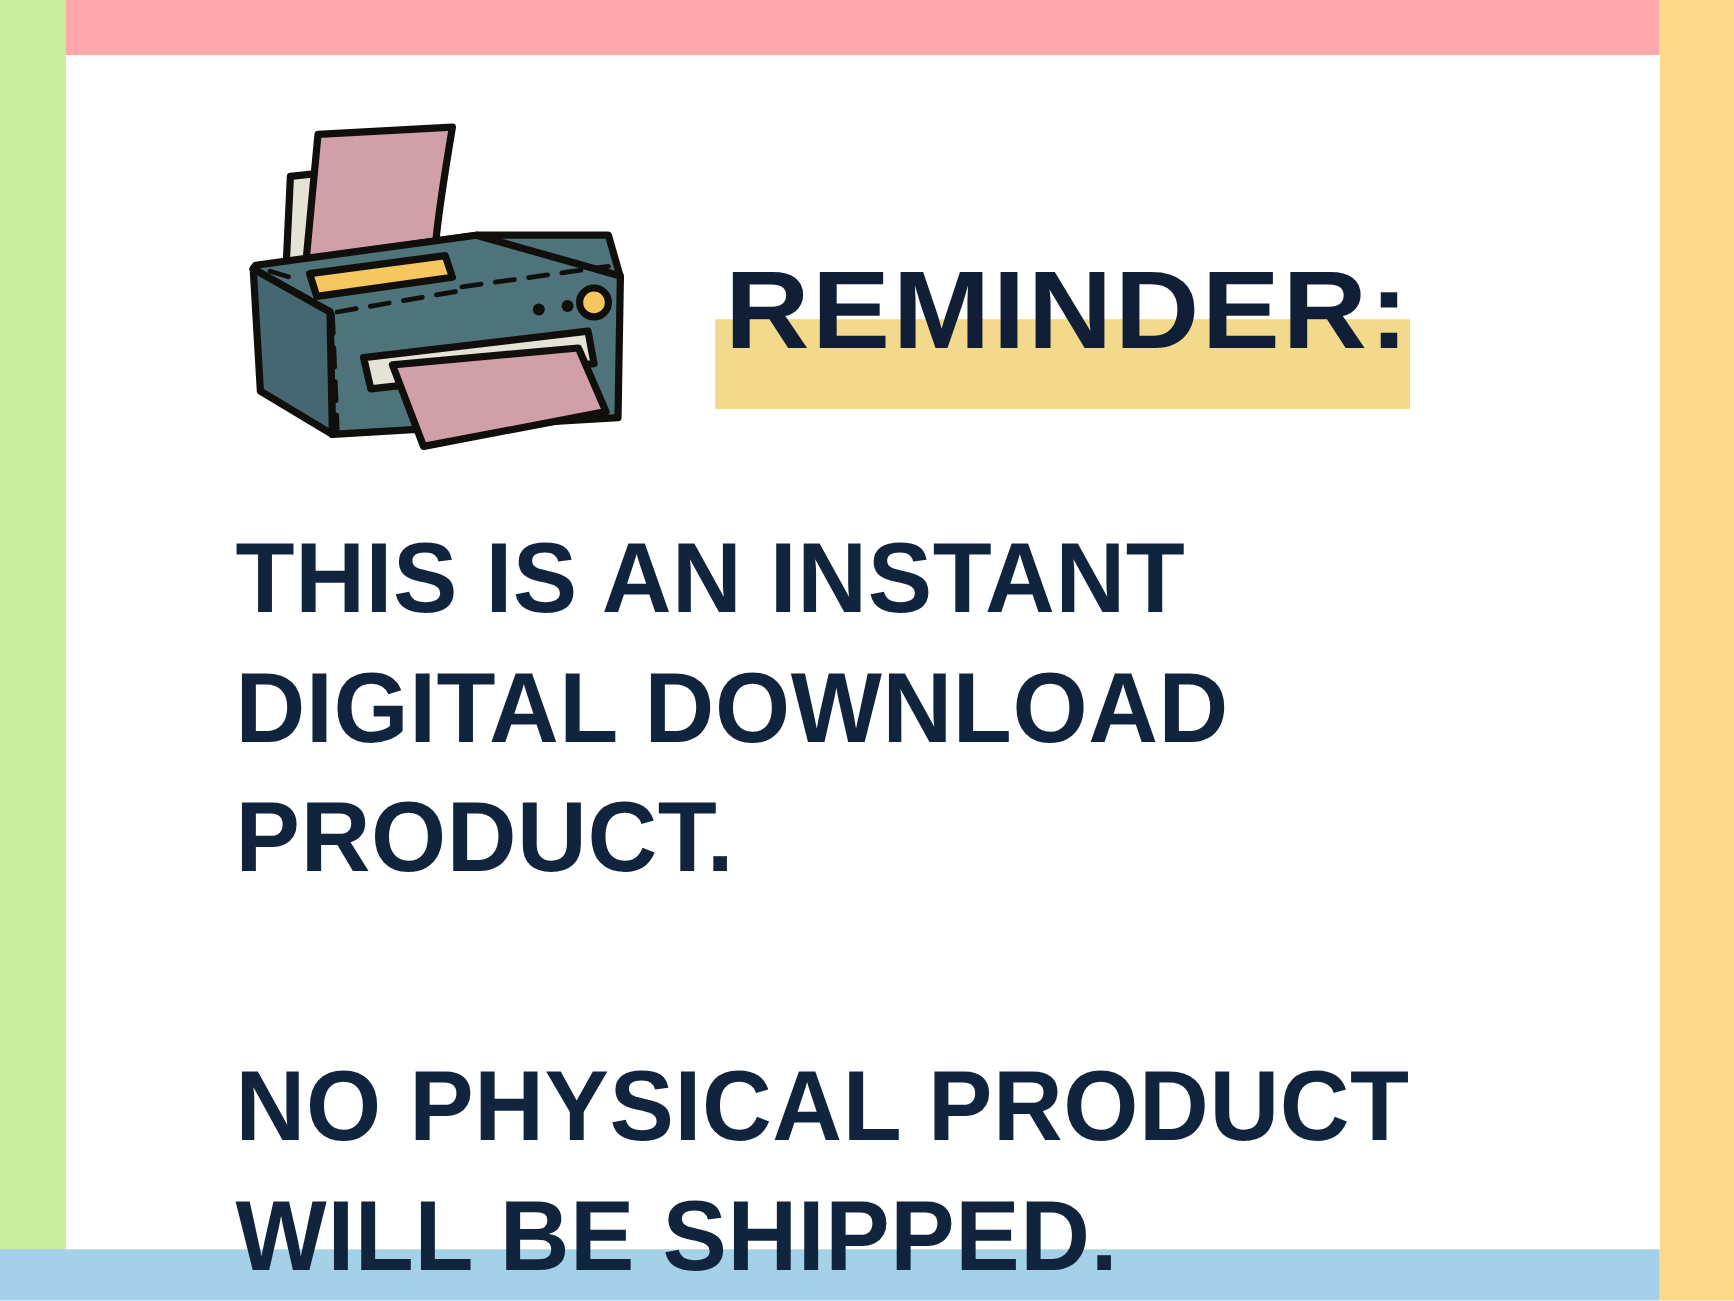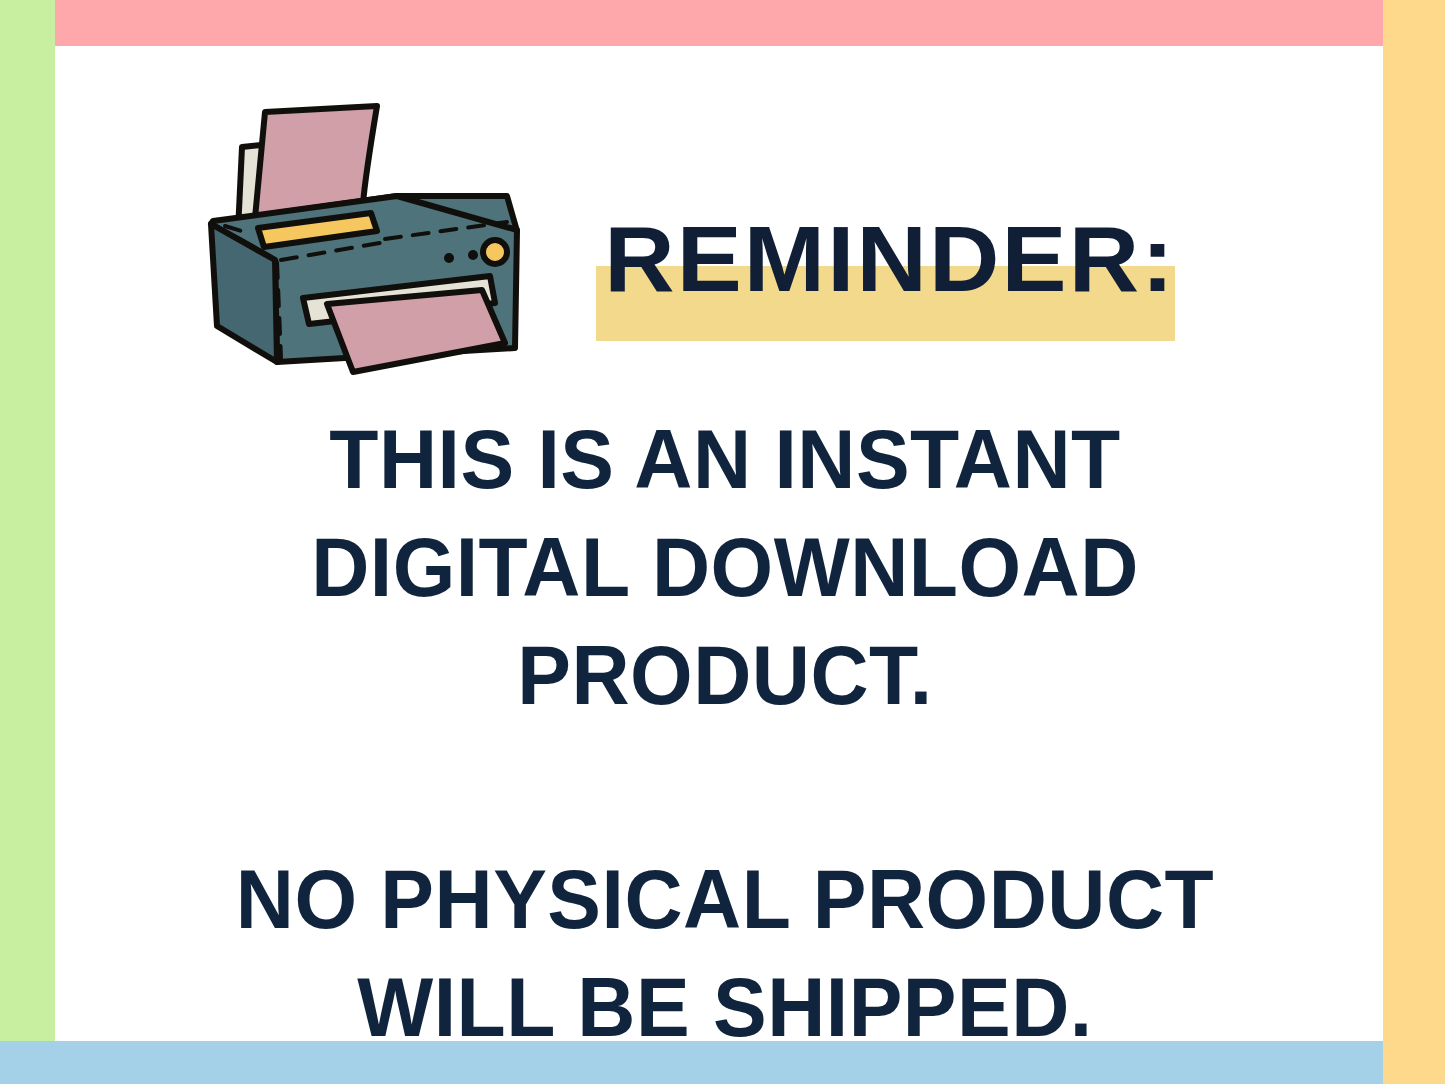--- a/index.html
+++ b/index.html
@@ -101,23 +101,22 @@
     color: #101F36;
     white-space: nowrap;
     transform: scaleX(1.06);
     transform-origin: center top;
   }
 
   
   #body-copy {
     position: absolute;
     left: 180px;
-    top: 406px;
+    top: 428px;
     width: 1090px;
-    text-align: center;
   }
   .body-para {
     font-family: "Liberation Sans Narrow", "Liberation Sans", sans-serif;
     font-weight: bold;
     font-size: 83px;
     line-height: 108px;
     letter-spacing: 0.5px;
     color: #10243D;
     transform: scaleX(0.97);
     transform-origin: center top;

